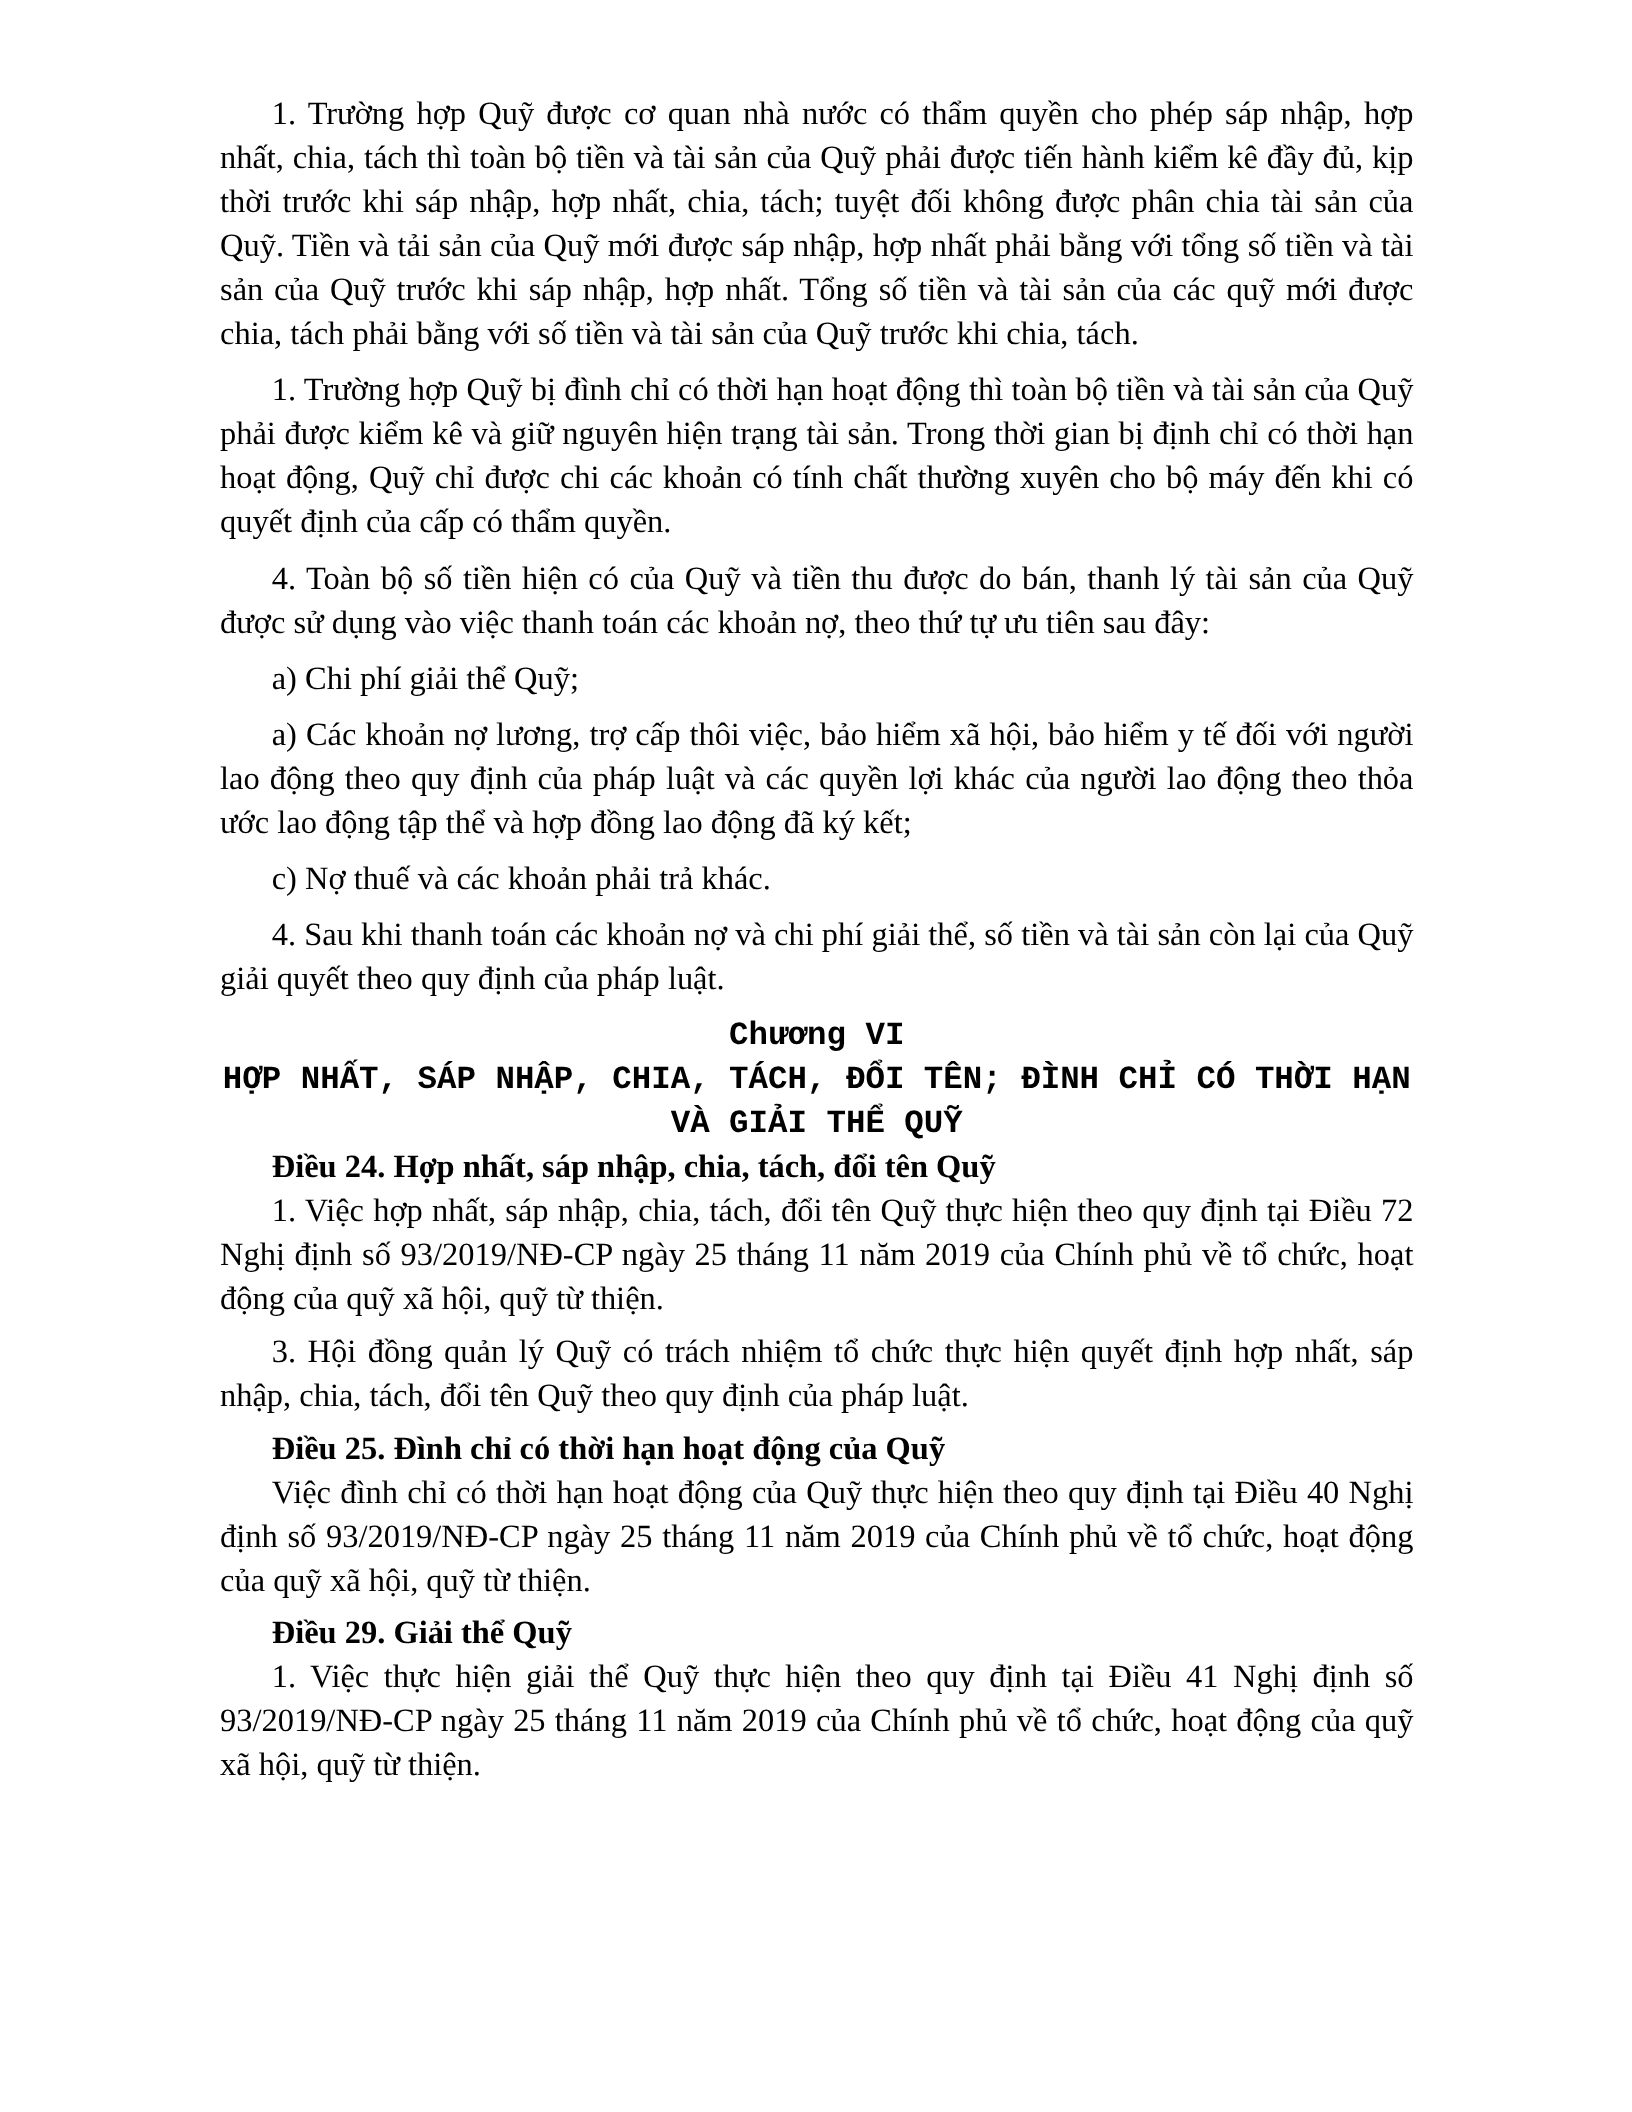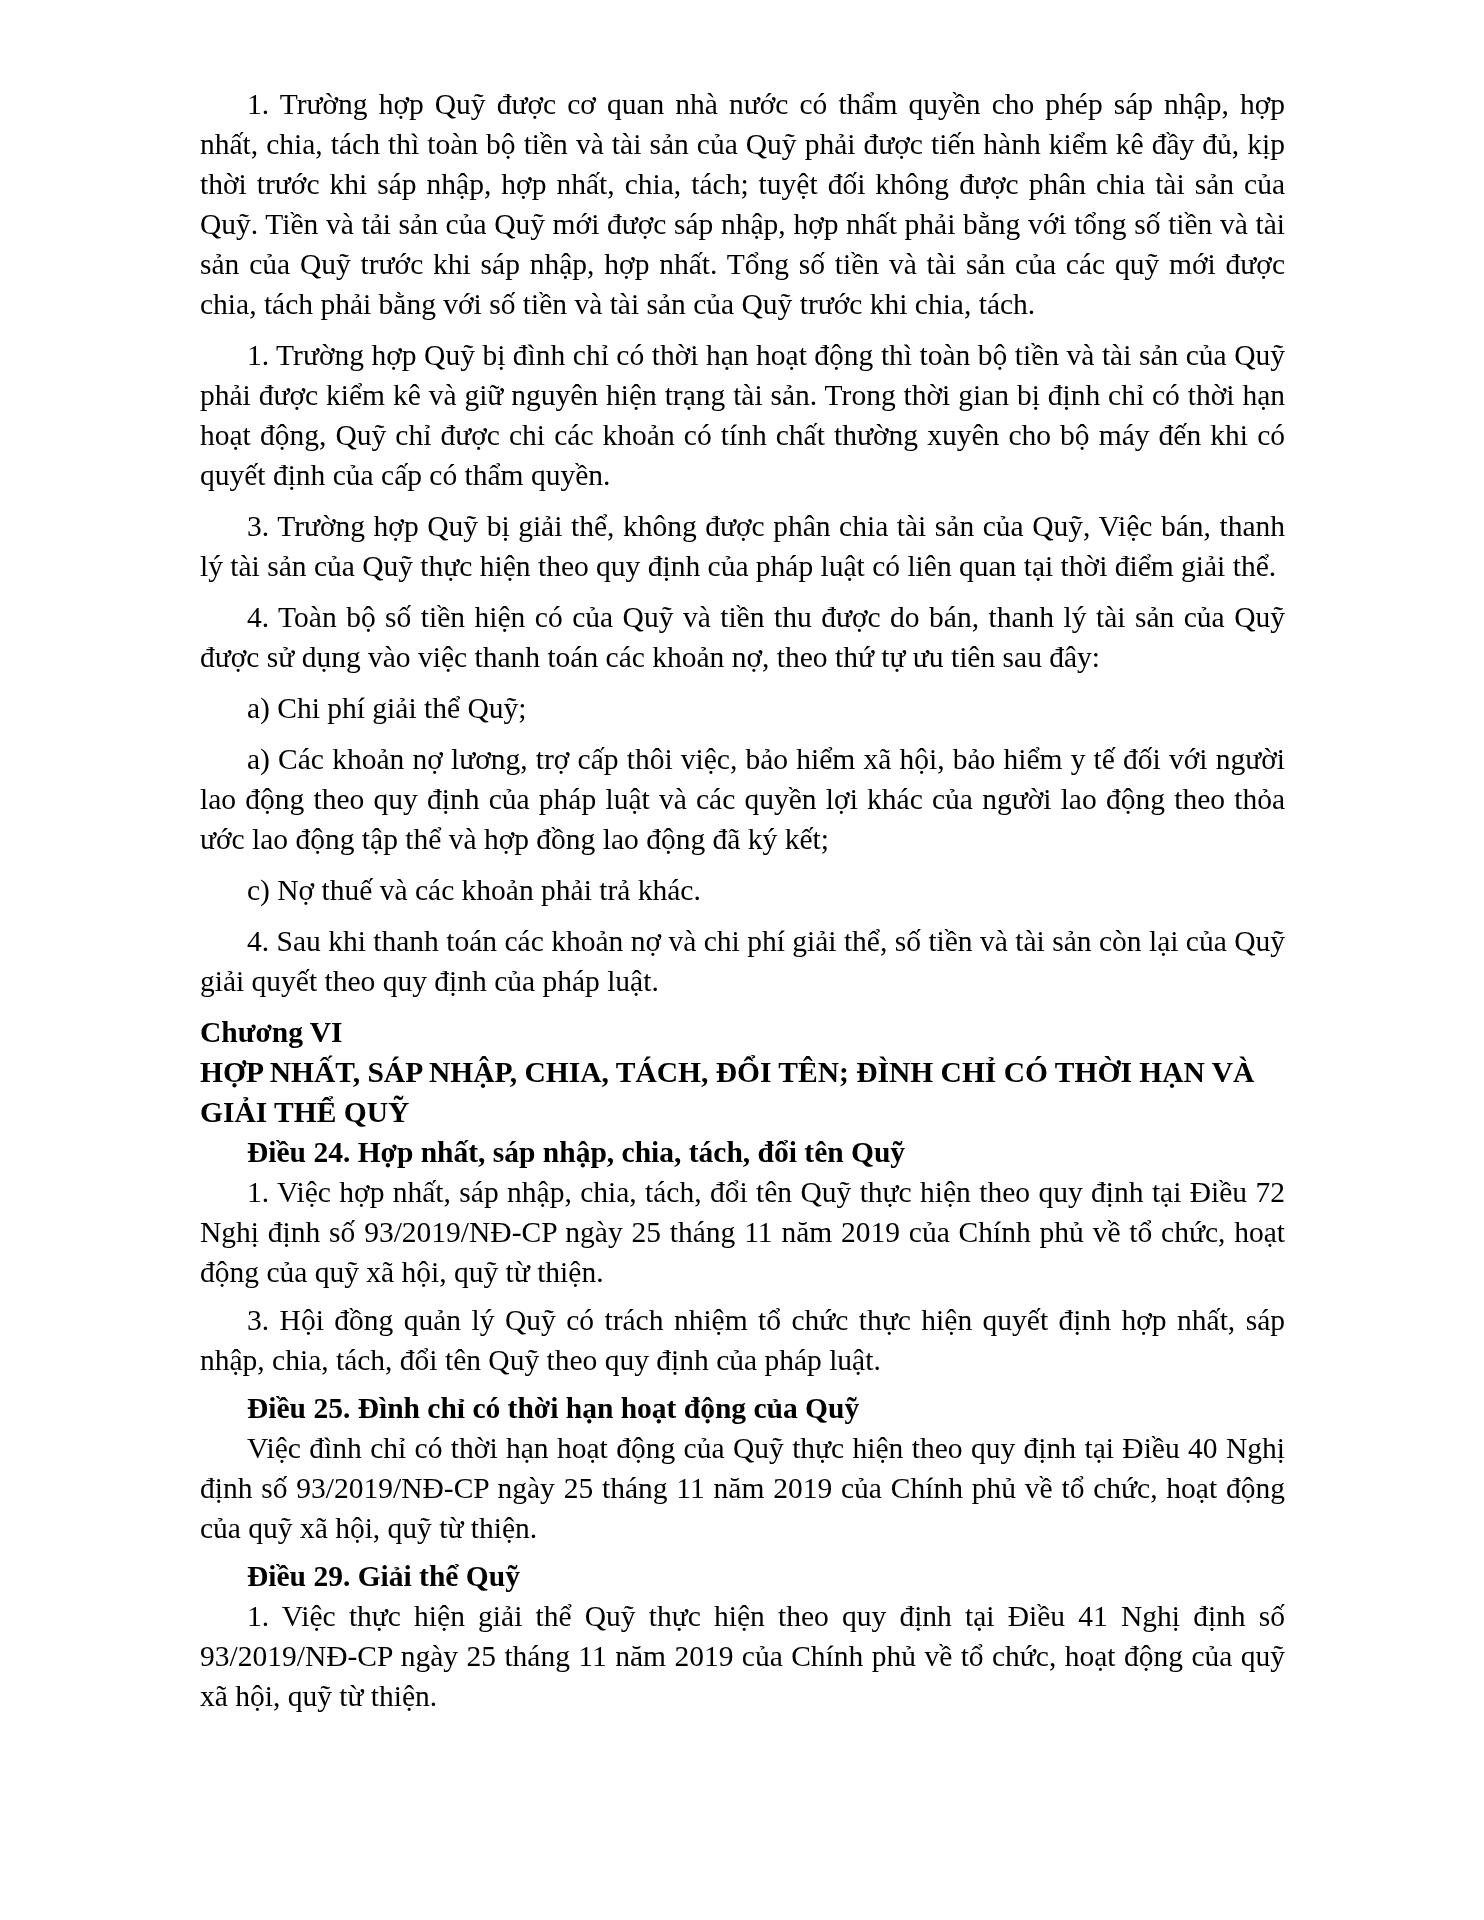--- a/index.html
+++ b/index.html
@@ -27,31 +27,30 @@
     line-height: 40px;
   }
   .just {
     text-align: justify;
     text-justify: inter-word;
   }
   .indent { text-indent: 47px; }
   .sp  { margin-bottom: 11px !important; }   
   .sp2 { margin-bottom: 8px  !important; }   
   .b   { font-weight: bold; }
-  .center { text-align: left; }
+  .center { text-align: center; font-family: Liberation Mono, monospace; }
   .chapter-title { font-size: 30px; }
 </style>
 </head>
 <body>
 
 <div class="page">
 
   <p class="just indent sp">1. Trường hợp Quỹ được cơ quan nhà nước có thẩm quyền cho phép sáp nhập, hợp nhất, chia, tách thì toàn bộ tiền và tài sản của Quỹ phải được tiến hành kiểm kê đầy đủ, kịp thời trước khi sáp nhập, hợp nhất, chia, tách; tuyệt đối không được phân chia tài sản của Quỹ. Tiền và tải sản của Quỹ mới được sáp nhập, hợp nhất phải bằng với tổng số tiền và tài sản của Quỹ trước khi sáp nhập, hợp nhất. Tổng số tiền và tài sản của các quỹ mới được chia, tách phải bằng với số tiền và tài sản của Quỹ trước khi chia, tách.</p>
   <p class="just indent sp">1. Trường hợp Quỹ bị đình chỉ có thời hạn hoạt động thì toàn bộ tiền và tài sản của Quỹ phải được kiểm kê và giữ nguyên hiện trạng tài sản. Trong thời gian bị định chỉ có thời hạn hoạt động, Quỹ chỉ được chi các khoản có tính chất thường xuyên cho bộ máy đến khi có quyết định của cấp có thẩm quyền.</p>
-  <p class="just indent sp">3. Trường hợp Quỹ bị giải thể, không được phân chia tài sản của Quỹ, Việc bán, thanh lý tài sản của Quỹ thực hiện theo quy định của pháp luật có liên quan tại thời điểm giải thể.</p>
   <p class="just indent sp">4. Toàn bộ số tiền hiện có của Quỹ và tiền thu được do bán, thanh lý tài sản của Quỹ được sử dụng vào việc thanh toán các khoản nợ, theo thứ tự ưu tiên sau đây:</p>
   <p class="just indent sp">a) Chi phí giải thể Quỹ;</p>
   <p class="just indent sp">a) Các khoản nợ lương, trợ cấp thôi việc, bảo hiểm xã hội, bảo hiểm y tế đối với người lao động theo quy định của pháp luật và các quyền lợi khác của người lao động theo thỏa ước lao động tập thể và hợp đồng lao động đã ký kết;</p>
   <p class="just indent sp">c) Nợ thuế và các khoản phải trả khác.</p>
   <p class="just indent sp">4. Sau khi thanh toán các khoản nợ và chi phí giải thể, số tiền và tài sản còn lại của Quỹ giải quyết theo quy định của pháp luật.</p>
 
   <p class="center b">Chương VI</p>
   <p class="center b chapter-title">HỢP NHẤT, SÁP NHẬP, CHIA, TÁCH, ĐỔI TÊN; ĐÌNH CHỈ CÓ THỜI HẠN VÀ GIẢI THỂ QUỸ</p>
 
   <p class="b indent">Điều 24. Hợp nhất, sáp nhập, chia, tách, đổi tên Quỹ</p>

